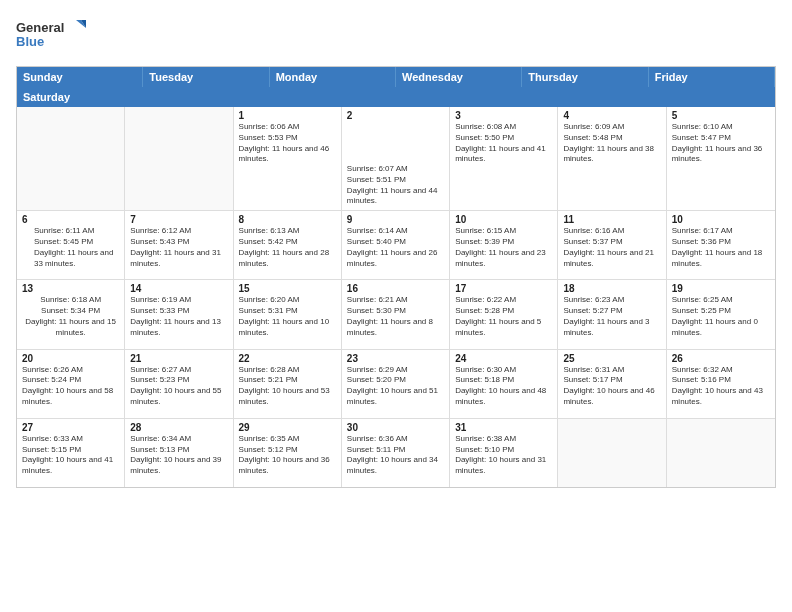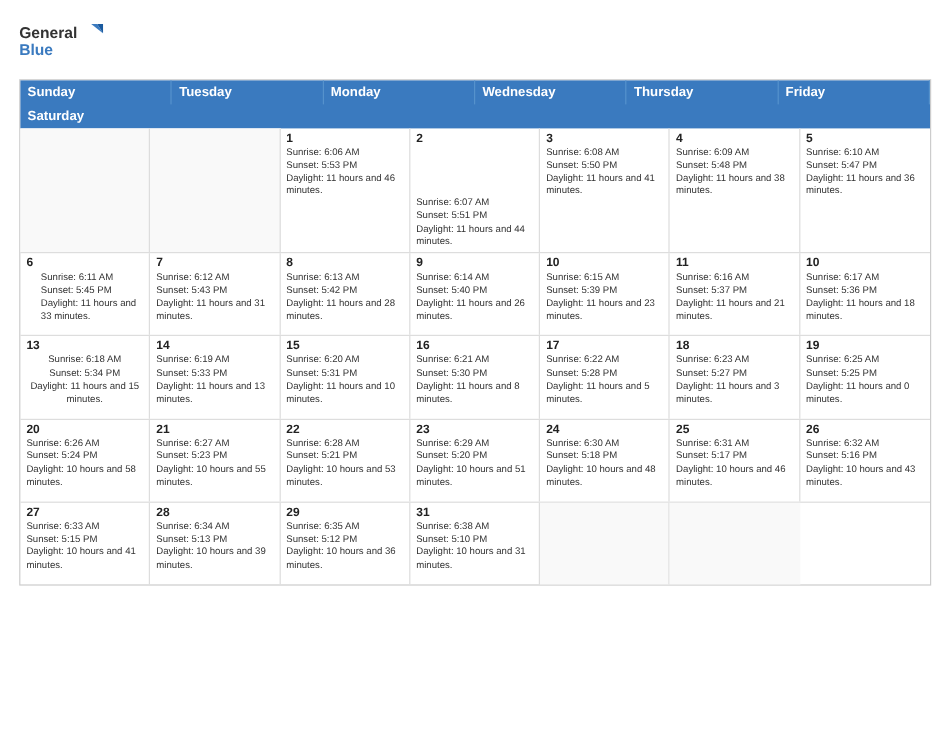--- a/index.html
+++ b/index.html
@@ -302,20 +302,26 @@
 Sunset: 5:13 PM
 Daylight: 10 hours and 39 minutes.</div>
           </div>
           <div class="cal-cell">
             <div class="day-num">29</div>
             <div class="cell-text" style="white-space: pre-line;">Sunrise: 6:35 AM
 Sunset: 5:12 PM
 Daylight: 10 hours and 36 minutes.</div>
           </div>
           <div class="cal-cell">
+            <div class="day-num">30</div>
+            <div class="cell-text" style="white-space: pre-line;">Sunrise: 6:36 AM
+Sunset: 5:11 PM
+Daylight: 10 hours and 34 minutes.</div>
+          </div>
+          <div class="cal-cell">
             <div class="day-num">31</div>
             <div class="cell-text" style="white-space: pre-line;">Sunrise: 6:38 AM
 Sunset: 5:10 PM
 Daylight: 10 hours and 31 minutes.</div>
           </div>
           <div class="cal-cell empty"></div>
           <div class="cal-cell empty"></div>
         </div>
       </div>
   </div>

